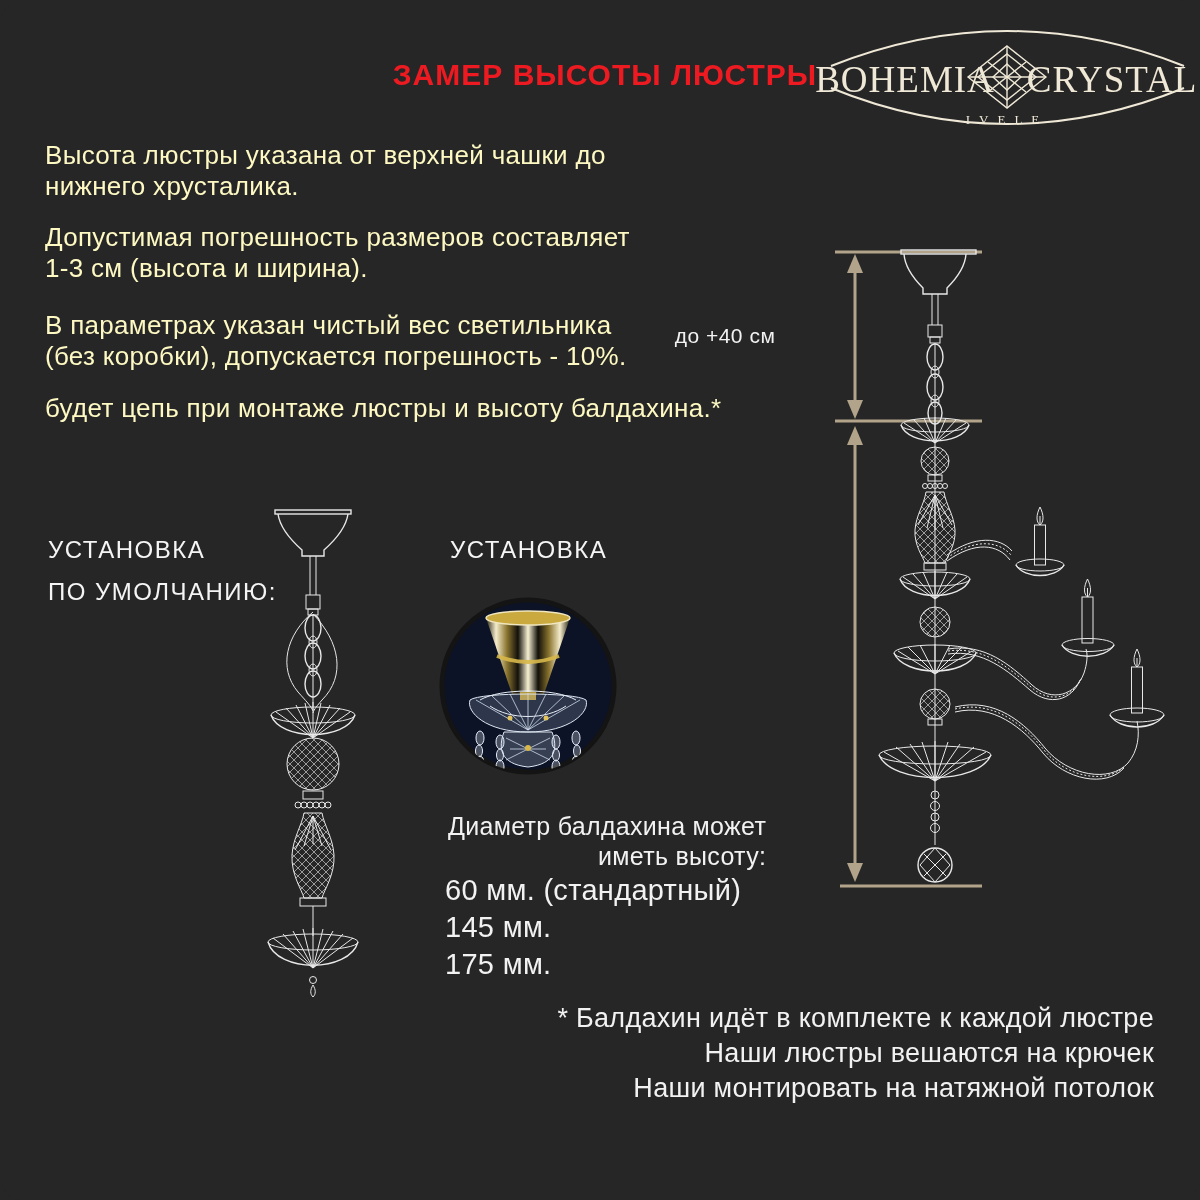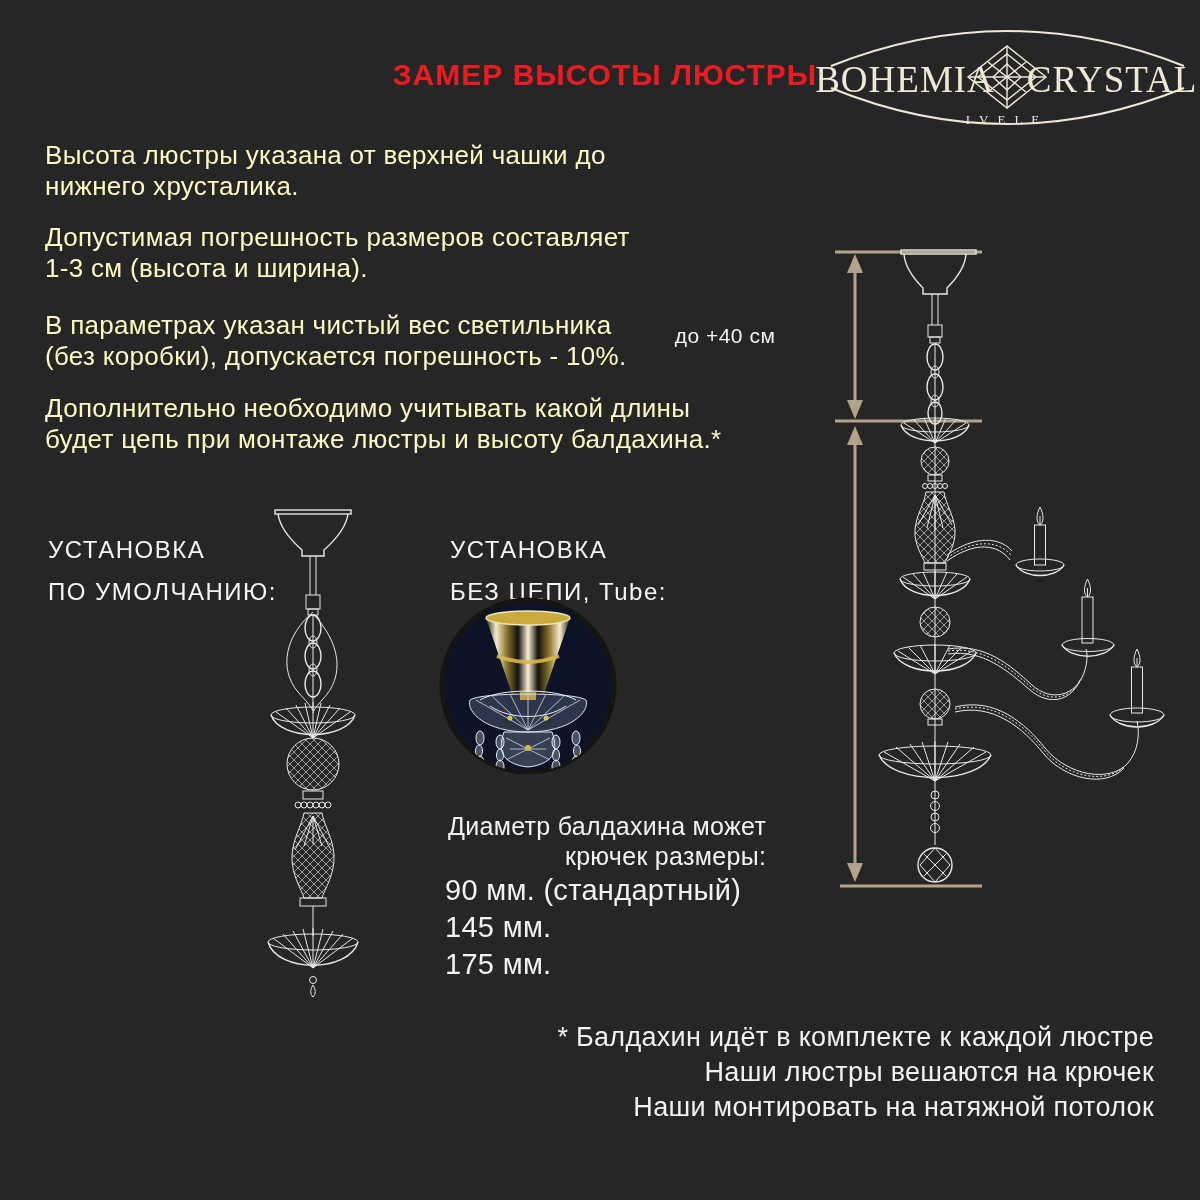--- a/index.html
+++ b/index.html
@@ -11,21 +11,21 @@
   .title{
     font-size:30px;font-weight:700;letter-spacing:1px;color:#ed1b21;
     text-align:center;white-space:nowrap;
   }
   .para{font-size:26px;line-height:31px;letter-spacing:.3px;color:#fef9c3;}
   .chain-label{font-size:21px;letter-spacing:.5px;text-align:center;white-space:nowrap;}
   .height-label{font-size:30px;line-height:36px;font-weight:700;text-align:center;}
   .sect-head{font-size:24px;line-height:42px;letter-spacing:1.5px;font-weight:400;color:#f5f5f5;white-space:nowrap;}
   .canopy-intro{font-size:25px;line-height:30px;letter-spacing:.3px;text-align:right;}
   .canopy-sizes{font-size:29px;line-height:37px;letter-spacing:.3px;}
-  .footnotes{font-size:27px;line-height:35px;letter-spacing:.3px;text-align:right;white-space:nowrap;margin-top:19px;}
+  .footnotes{font-size:27px;line-height:35px;letter-spacing:.3px;text-align:right;white-space:nowrap;}
   svg{display:block;overflow:visible;}
   .ln{stroke:#e8e8e8;stroke-width:1;fill:none;}
   .ln2{stroke:#e8e8e8;stroke-width:1.4;fill:none;}
   .meas{stroke:#b2a48a;stroke-width:3;fill:none;}
   .measf{fill:#b2a48a;stroke:none;}
   .serif-logo{font-family:"Liberation Serif",serif;fill:#efe8d6;}
 </style>
 </head>
 <body>
 
@@ -54,41 +54,39 @@
   </div>
   <div class="abs para" style="top:222px;left:45px;">
     <div>Допустимая погрешность размеров составляет</div>
     <div>1-3 см (высота и ширина).</div>
   </div>
   <div class="abs para" style="top:310px;left:45px;">
     <div>В параметрах указан чистый вес светильника</div>
     <div>(без коробки), допускается погрешность - 10%.</div>
   </div>
   <div class="abs para" style="top:393px;left:45px;">
-    <div>Дополнительно необходимо учитывать какой длины</div>
     <div>будет цепь при монтаже люстры и высоту балдахина.*</div>
   </div>
 
   <div class="abs chain-label" style="top:324px;left:620px;width:210px;">до +40 см</div>
 
   <div class="abs sect-head" style="top:529px;left:48px;">
     <div>УСТАНОВКА</div>
     <div>ПО УМОЛЧАНИЮ:</div>
   </div>
   <div class="abs sect-head" style="top:529px;left:450px;">
     <div>УСТАНОВКА</div>
-    <div>БЕЗ ЦЕПИ, Tube:</div>
   </div>
 
   <div class="abs canopy-intro" style="top:811px;left:448px;">
     <div>Диаметр балдахина может</div>
-    <div>крючек размеры:</div>
+    <div>иметь высоту:</div>
   </div>
   <div class="abs canopy-sizes" style="top:872px;left:445px;">
-    <div>90 мм. (стандартный)</div>
+    <div>60 мм. (стандартный)</div>
     <div>145 мм.</div>
     <div>175 мм.</div>
   </div>
 
   <div class="abs footnotes" style="top:1001px;right:46px;">
     <div>* Балдахин идёт в комплекте к каждой люстре</div>
     <div>Наши люстры вешаются на крючек</div>
     <div>Наши монтировать на натяжной потолок</div>
   </div>
 

